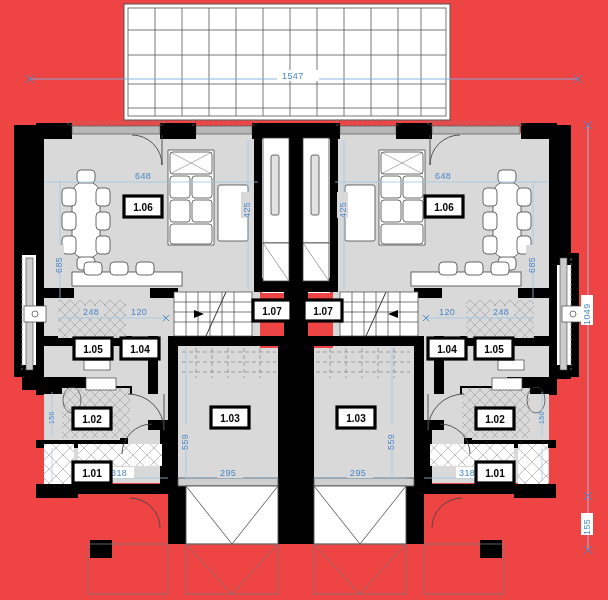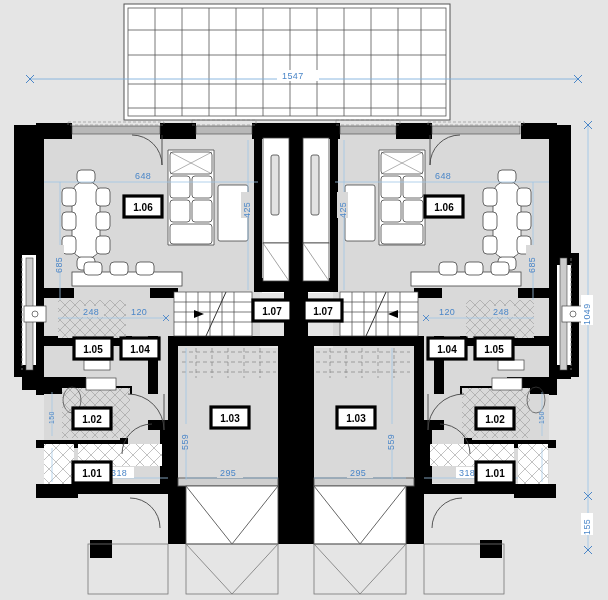--- a/index.html
+++ b/index.html
@@ -1,17 +1,17 @@
 <!DOCTYPE html>
 <html><head>
 <meta charset="utf-8">
 <style>
   html,body{margin:0;padding:0;background:#ffffff;}
   body{width:608px;height:600px;font-family:"Liberation Sans",sans-serif;overflow:hidden;}
-  #plan{position:relative;width:608px;height:600px;background:#e5e5e5;}
+  #plan{position:relative;width:608px;height:600px;background:#ef4444;}
   svg{display:block;}
   .dimtxt{fill:#4a86c8;font-family:"Liberation Sans",sans-serif;font-size:9px;letter-spacing:.4px;}
   .dimtxt.small{font-size:7px;}
   .roomlbl{fill:#000000;font-family:"Liberation Sans",sans-serif;font-size:10px;font-weight:bold;text-anchor:middle;}
 </style>
 </head>
 <body>
 
 <div id="plan">
 <svg width="608" height="600" viewBox="0 0 608 600">

